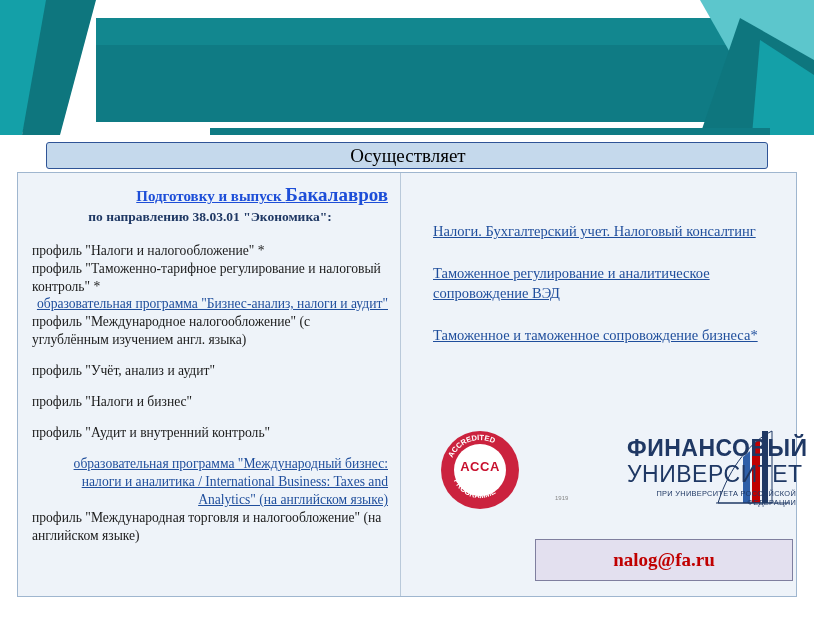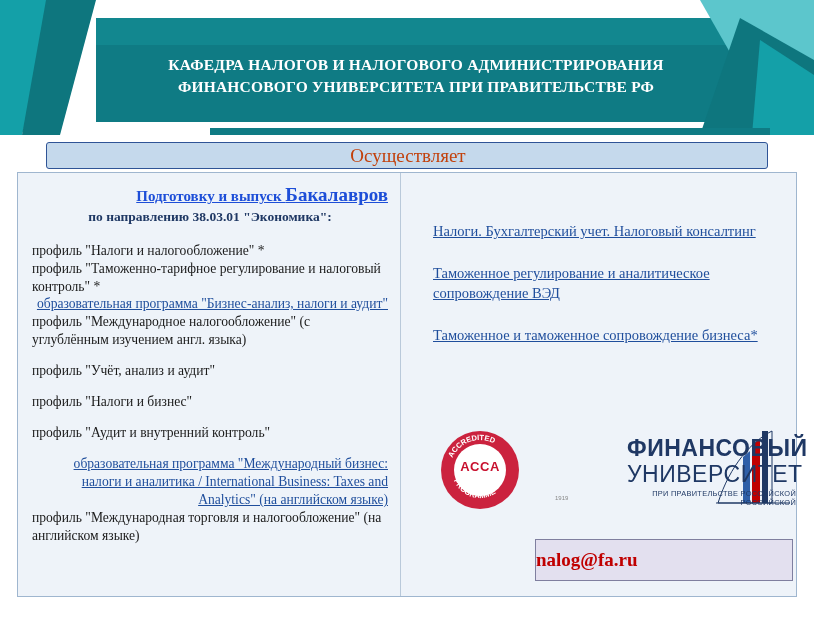--- a/index.html
+++ b/index.html
@@ -60,21 +60,21 @@
   }
   .banner-text {
     position: absolute;
     left: 0;
     top: 0;
     width: 722px;
     height: 27px;
     line-height: 26px;
     text-align: center;
     font-size: 19px;
-    color: #c2410c;
+    color: #000000;
     font-family: "Liberation Serif", serif;
   }
 
   
   .panel {
     position: absolute;
     left: 17px;
     top: 172px;
     width: 780px;
     height: 425px;
@@ -238,21 +238,21 @@
     height: 42px;
     background: #e3e0ef;
     border: 1px solid #7f7f9f;
     box-sizing: border-box;
   }
   .mailbox .mail {
     position: absolute;
     left: 0; top: 0;
     width: 256px; height: 24px;
     line-height: 40px;
-    text-align: left;
+    text-align: center;
     font-family: "Liberation Serif", serif;
     font-weight: bold;
     font-size: 19px;
     color: #c00000;
   }
 </style>
 </head>
 <body>
 
 <div class="slide">
@@ -268,24 +268,20 @@
       <polygon points="96,18 760,18 760,45 96,45" fill="#12878f"></polygon>
 
       <polygon points="700,0 814,0 814,70 740,70" fill="#5cc6cc"></polygon>
       <polygon points="740,18 814,60 814,135 700,135" fill="#0e767e"></polygon>
       <polygon points="760,40 814,75 814,135 752,135" fill="#14a0a8"></polygon>
 
       <rect x="210" y="128" width="560" height="9" fill="#0f7b84"></rect>
     </svg>
   </div>
 
-  <div class="title-block">
-    <div>КАФЕДРА НАЛОГОВ И НАЛОГОВОГО АДМИНИСТРИРОВАНИЯ</div>
-    <div>ФИНАНСОВОГО УНИВЕРСИТЕТА ПРИ ПРАВИТЕЛЬСТВЕ РФ</div>
-  </div>
 
   <div class="banner">
     <div class="banner-text">Осуществляет</div>
   </div>
 
   <div class="panel">
 
     <div class="col-left">
       <div class="head-left">
         <span class="u">Подготовку и выпуск </span><span class="u big">Бакалавров</span>
@@ -334,21 +330,21 @@
       <div class="finu">
         <svg width="86" height="92" viewBox="0 0 86 92">
           <polygon points="52,6 58,6 58,78 52,78" fill="#1f3864"></polygon>
           <polygon points="42,20 50,14 50,78 42,78" fill="#c00000"></polygon>
           <polygon points="33,32 40,26 40,78 33,78" fill="#2f5fa8"></polygon>
           <path d="M 8,78 C 20,40 42,16 62,6 L 62,78 Z" fill="none" stroke="#1f3864" stroke-width="1"></path>
           <line x1="6" y1="78" x2="80" y2="78" stroke="#1f3864" stroke-width="1.2"></line>
         </svg>
         <div class="txt1">ФИНАНСОВЫЙ</div>
         <div class="txt2">УНИВЕРСИТЕТ</div>
-        <div class="txt3">ПРИ ПРАВИТЕЛЬСТВЕ РОССИЙСКОЙ РОССИЙСКОЙ</div>
+        <div class="txt3">ПРИ УНИВЕРСИТЕТА РОССИЙСКОЙ ФЕДЕРАЦИИ</div>
         <div class="year">1919</div>
       </div>
 
       <div class="mailbox">
         <div class="mail">nalog@fa.ru</div>
       </div>
     </div>
 
   </div>
 </div>

